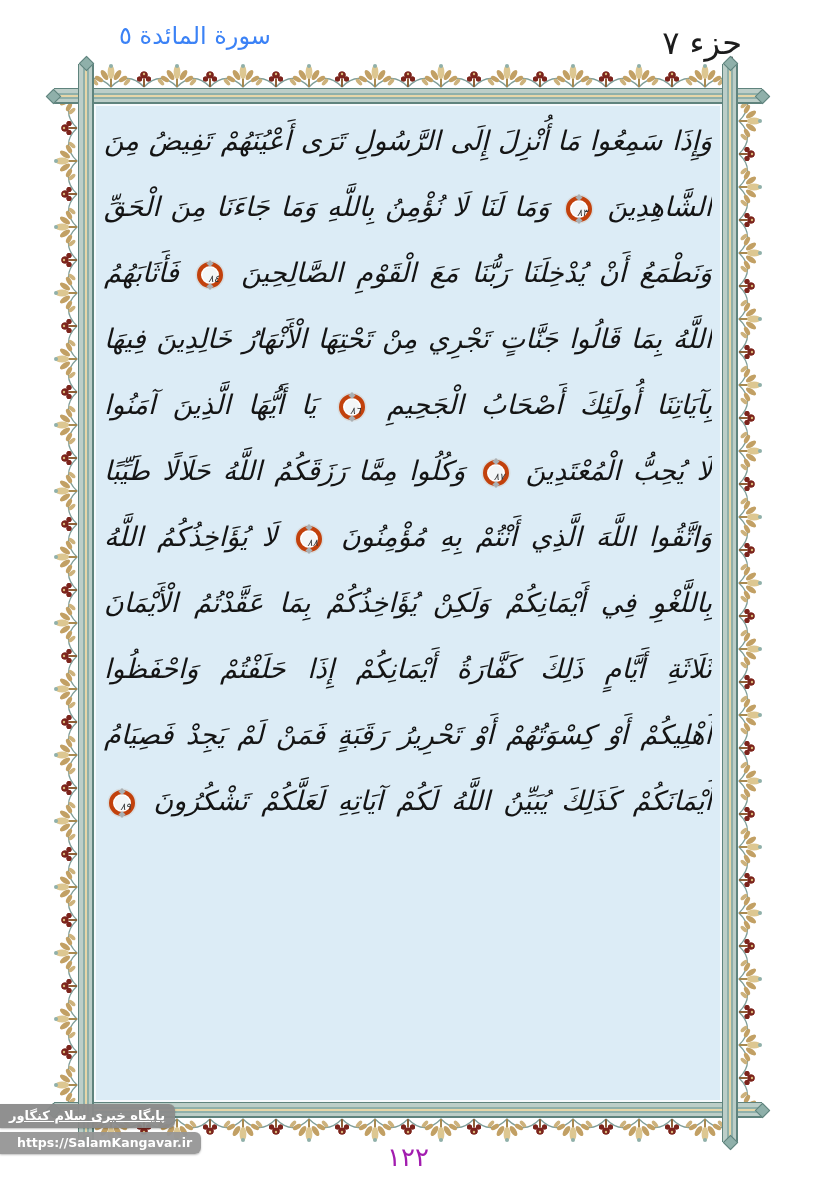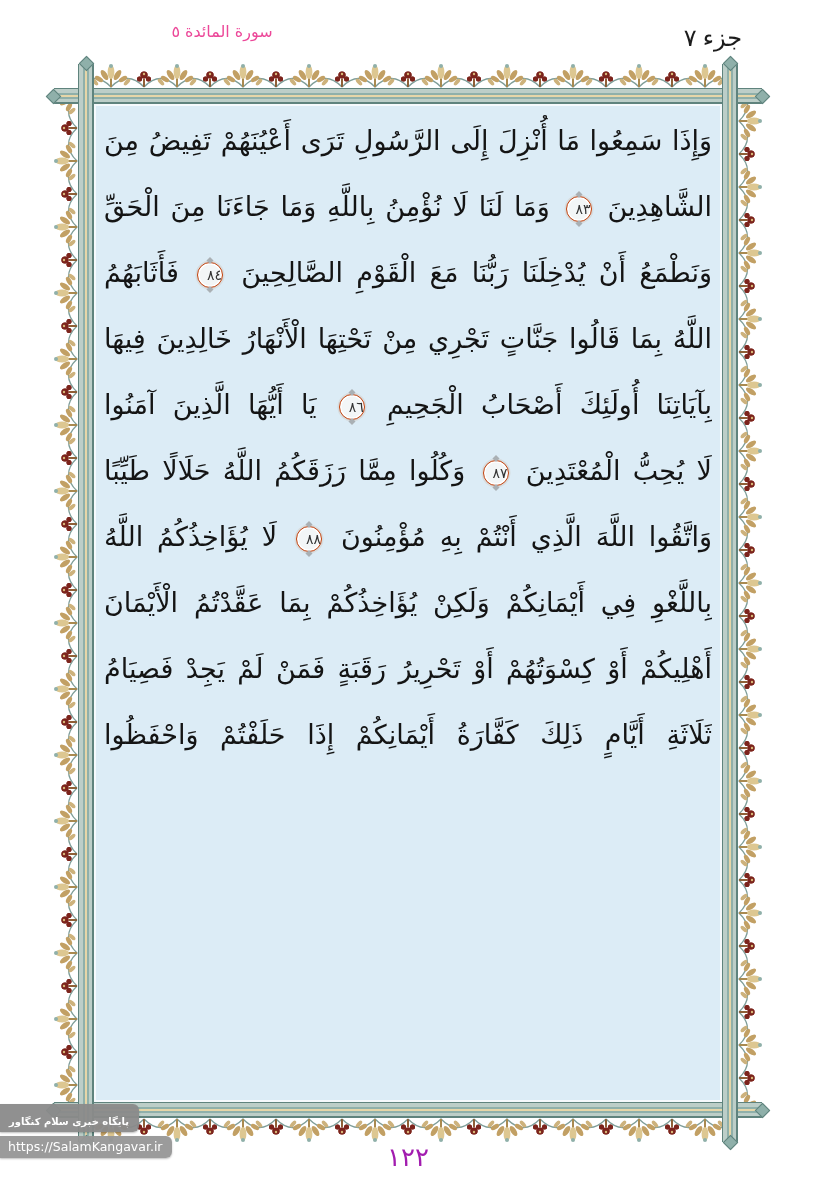--- a/index.html
+++ b/index.html
@@ -3,29 +3,29 @@
 <meta charset="utf-8">
 <style>
   html,body{margin:0;padding:0;background:#ffffff;}
   .screen{
     position:relative;width:816px;height:1200px;margin:0 auto;
     background:#ffffff;overflow:hidden;
     font-family:"DejaVu Sans",sans-serif;
   }
   
   .surah-label{
-    position:absolute;left:110px;top:22px;width:224px;text-align:center;
-    font-size:16px;color:#ec4899;direction:rtl;white-space:nowrap;
+    position:absolute;left:83px;top:22px;width:224px;text-align:center;
+    font-size:24px;color:#3b82f6;direction:rtl;white-space:nowrap;
   }
   .juz-label{
-    position:absolute;right:74px;top:24px;font-size:24px;color:#1c1c1c;
-    direction:rtl;white-space:nowrap;font-family:Liberation Serif, serif;
+    position:absolute;right:74px;top:24px;font-size:32px;color:#1c1c1c;
+    direction:rtl;white-space:nowrap;
   }
   
-  .frame{position:absolute;left:78px;top:88px;width:660px;height:1030px;}
+  .frame{position:absolute;left:78px;top:88px;width:660px;height:1030px;font-style:italic;}
   .orn{position:absolute;z-index:1;}
   .orn-top{left:0;top:-26px;width:660px;height:26px;}
   .orn-bottom{left:0;top:1030px;width:660px;height:26px;transform:scaleY(-1);}
   .orn-wrap{position:absolute;width:26px;height:1030px;top:0;z-index:1;}
   .orn-left{left:-26px;}
   .orn-right{right:-26px;}
   .orn-left svg{position:absolute;left:0;top:1030px;transform:rotate(-90deg);transform-origin:0 0;}
   .orn-right svg{position:absolute;left:26px;top:0;transform:rotate(90deg);transform-origin:0 0;}
   .orn svg,.orn-wrap svg{display:block;}
 
@@ -59,42 +59,42 @@
     background:var(--panel,#dcecf6);
     box-shadow:inset 0 0 0 2px rgba(255,255,255,.75);
   }
   .qtext{position:absolute;left:10px;right:10px;top:4px;bottom:4px;direction:rtl;}
   .qline{
     height:66px;line-height:66px;font-size:27px;color:var(--ink,#141414);
     text-align:justify;text-align-last:justify;overflow:hidden;white-space:nowrap;
   }
   .vmark{
     display:inline-block;width:26px;height:26px;line-height:25px;box-sizing:border-box;
-    border:1px solid #c2410c;border-radius:50%;background:#f3f6f7;
+    border:4px solid #c2410c;border-radius:50%;background:#f3f6f7;
     box-shadow:0 0 0 1.5px #d7dcde,inset 0 0 0 1.5px #ffffff;
-    font-size:14px;text-align:center;vertical-align:middle;position:relative;margin:0 5px;
+    font-size:10px;text-align:center;vertical-align:middle;position:relative;margin:0 5px;
     color:#333;
   }
   .vmark::before,.vmark::after{
     content:"";position:absolute;left:50%;width:5px;height:5px;background:#aab0b4;
     transform:translateX(-50%) rotate(45deg);
   }
   .vmark::before{top:-5px;}
   .vmark::after{bottom:-5px;}
 
   
   .pageno{position:absolute;left:0;top:1142px;width:100%;text-align:center;
     font-size:26px;color:#a21caf;direction:rtl;}
   .wm{position:absolute;left:0;top:1104px;z-index:5;display:flex;flex-direction:column;
     align-items:flex-start;gap:4px;}
-  .wm1{background:rgba(138,138,138,.95);color:#fff;font-weight:bold;font-size:10px;
-    padding:12px 10px 5px 9px;border-radius:0 6px 6px 0;direction:rtl;
-    box-shadow:0 1px 2px rgba(0,0,0,.25);white-space:nowrap;}
-  .wm2{background:rgba(150,150,150,.95);color:#fff;font-weight:normal;font-size:12.5px;
-    padding:3px 9px 4px 8px;border-radius:0 6px 6px 0;
+  .wm1{background:rgba(138,138,138,.95);color:#fff;font-weight:bold;font-size:13px;
+    padding:4px 10px 5px 9px;border-radius:0 6px 6px 0;direction:rtl;
+    box-shadow:0 1px 2px rgba(0,0,0,.25);white-space:nowrap;text-decoration:underline;}
+  .wm2{background:rgba(150,150,150,.95);color:#fff;font-weight:bold;font-size:12.5px;
+    padding:3px 9px 4px 17px;border-radius:0 6px 6px 0;
     box-shadow:0 1px 2px rgba(0,0,0,.25);white-space:nowrap;}
 </style>
 </head>
 <body>
 
 <div class="screen">
 
   <div class="surah-label">سورة المائدة ٥</div>
   <div class="juz-label">جزء ٧</div>
 
@@ -305,22 +305,23 @@
     <div class="inner">
       <div class="qtext">
           <div class="qline"><span>وَإِذَا سَمِعُوا مَا أُنْزِلَ إِلَى الرَّسُولِ تَرَى أَعْيُنَهُمْ تَفِيضُ مِنَ</span></div>
           <div class="qline"><span>الشَّاهِدِينَ</span> <span class="vmark">٨٣</span> <span>وَمَا لَنَا لَا نُؤْمِنُ بِاللَّهِ وَمَا جَاءَنَا مِنَ الْحَقِّ</span></div>
           <div class="qline"><span>وَنَطْمَعُ أَنْ يُدْخِلَنَا رَبُّنَا مَعَ الْقَوْمِ الصَّالِحِينَ</span> <span class="vmark">٨٤</span> <span>فَأَثَابَهُمُ</span></div>
           <div class="qline"><span>اللَّهُ بِمَا قَالُوا جَنَّاتٍ تَجْرِي مِنْ تَحْتِهَا الْأَنْهَارُ خَالِدِينَ فِيهَا</span></div>
           <div class="qline"><span>بِآيَاتِنَا أُولَئِكَ أَصْحَابُ الْجَحِيمِ</span> <span class="vmark">٨٦</span> <span>يَا أَيُّهَا الَّذِينَ آمَنُوا</span></div>
           <div class="qline"><span>لَا يُحِبُّ الْمُعْتَدِينَ</span> <span class="vmark">٨٧</span> <span>وَكُلُوا مِمَّا رَزَقَكُمُ اللَّهُ حَلَالًا طَيِّبًا</span></div>
           <div class="qline"><span>وَاتَّقُوا اللَّهَ الَّذِي أَنْتُمْ بِهِ مُؤْمِنُونَ</span> <span class="vmark">٨٨</span> <span>لَا يُؤَاخِذُكُمُ اللَّهُ</span></div>
           <div class="qline"><span>بِاللَّغْوِ فِي أَيْمَانِكُمْ وَلَكِنْ يُؤَاخِذُكُمْ بِمَا عَقَّدْتُمُ الْأَيْمَانَ</span></div>
+          <div class="qline"><span>ثَلَاثَةِ أَيَّامٍ ذَلِكَ كَفَّارَةُ أَيْمَانِكُمْ إِذَا حَلَفْتُمْ وَاحْفَظُوا</span></div>
           <div class="qline"><span>أَهْلِيكُمْ أَوْ كِسْوَتُهُمْ أَوْ تَحْرِيرُ رَقَبَةٍ فَمَنْ لَمْ يَجِدْ فَصِيَامُ</span></div>
-          <div class="qline"><span>ثَلَاثَةِ أَيَّامٍ ذَلِكَ كَفَّارَةُ أَيْمَانِكُمْ إِذَا حَلَفْتُمْ وَاحْفَظُوا</span></div>
+          <div class="qline"><span>أَيْمَانَكُمْ كَذَلِكَ يُبَيِّنُ اللَّهُ لَكُمْ آيَاتِهِ لَعَلَّكُمْ تَشْكُرُونَ</span> <span class="vmark">٨٩</span></div>
         </div>
     </div>
   </div>
 
   <div class="pageno">١٢٢</div>
 
   <div class="wm">
     <div class="wm1">پایگاه خبری سلام کنگاور</div>
     <div class="wm2">https://SalamKangavar.ir</div>
   </div>

